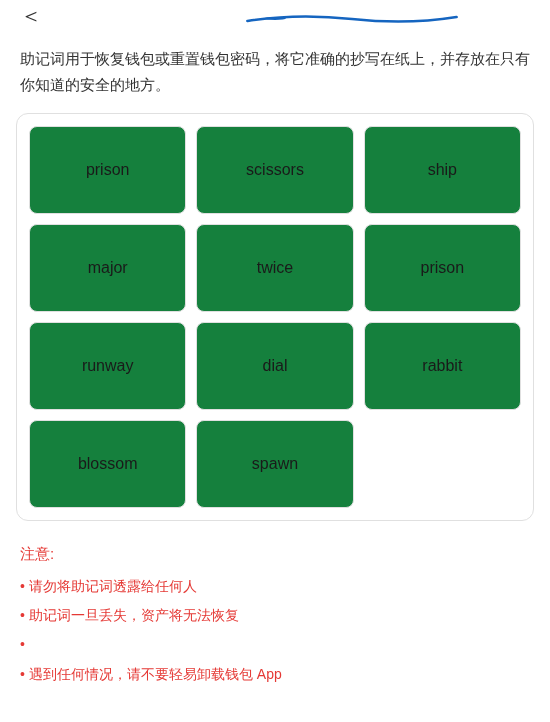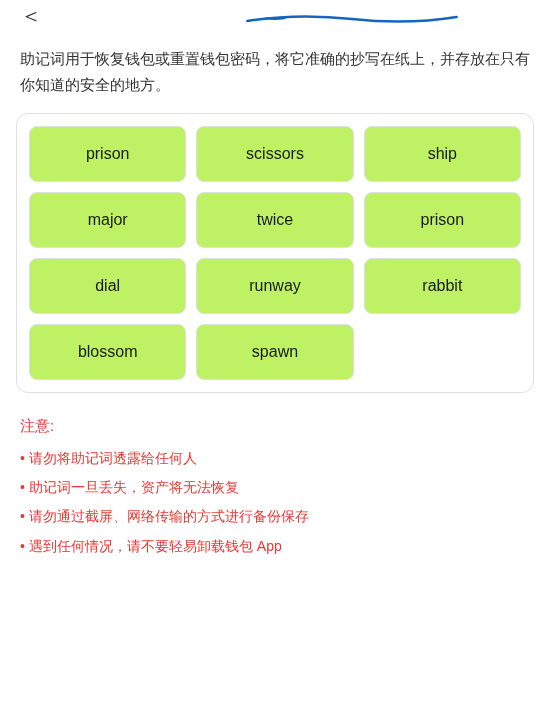--- a/index.html
+++ b/index.html
@@ -88,24 +88,24 @@
       grid-template-columns: repeat(3, 1fr);
       gap: 10px;
     }
 
     .mnemonic-cell {
       border: 1px solid #e0e0e0;
       border-radius: 8px;
       display: flex;
       align-items: center;
       justify-content: center;
-      padding: 18px 8px;
+      padding: 34px 8px;
       font-size: 16px;
       color: #1a1a1a;
-      background: #bef264;
+      background: #15803d;
     }
 
     .notice-section {
       padding: 24px 20px 20px;
     }
 
     .notice-title {
       font-size: 15px;
       font-weight: 400;
       color: #e53935;
@@ -143,41 +143,40 @@
 <div class="description">助记词用于恢复钱包或重置钱包密码，将它准确的抄写在纸上，并存放在只有你知道的安全的地方。</div>
 
 <div class="mnemonic-grid-container">
   <div class="mnemonic-grid" id="grid-container">
   <div class="mnemonic-cell">prison</div>
       <div class="mnemonic-cell">scissors</div>
       <div class="mnemonic-cell">ship</div>
       <div class="mnemonic-cell">major</div>
       <div class="mnemonic-cell">twice</div>
       <div class="mnemonic-cell">prison</div>
+      <div class="mnemonic-cell">runway</div>
       <div class="mnemonic-cell">dial</div>
-      <div class="mnemonic-cell">runway</div>
       <div class="mnemonic-cell">rabbit</div>
       <div class="mnemonic-cell">blossom</div>
       <div class="mnemonic-cell">spawn</div>
     </div>
 </div>
 
 <div class="notice-section">
   <div class="notice-title">注意:</div>
   <div id="notice-items-container">
       <div class="notice-item">
         <span class="notice-bullet">•</span>
         <span>请勿将助记词透露给任何人</span>
       </div>
       <div class="notice-item">
         <span class="notice-bullet">•</span>
         <span>助记词一旦丢失，资产将无法恢复</span>
       </div>
       <div class="notice-item">
         <span class="notice-bullet">•</span>
-        <span>请勿通过截屏、网络传输的方式进行备份保存</span>
       </div>
       <div class="notice-item">
         <span class="notice-bullet">•</span>
         <span>遇到任何情况，请不要轻易卸载钱包 App</span>
       </div>
     </div>
 </div>
 
 </body></html>

